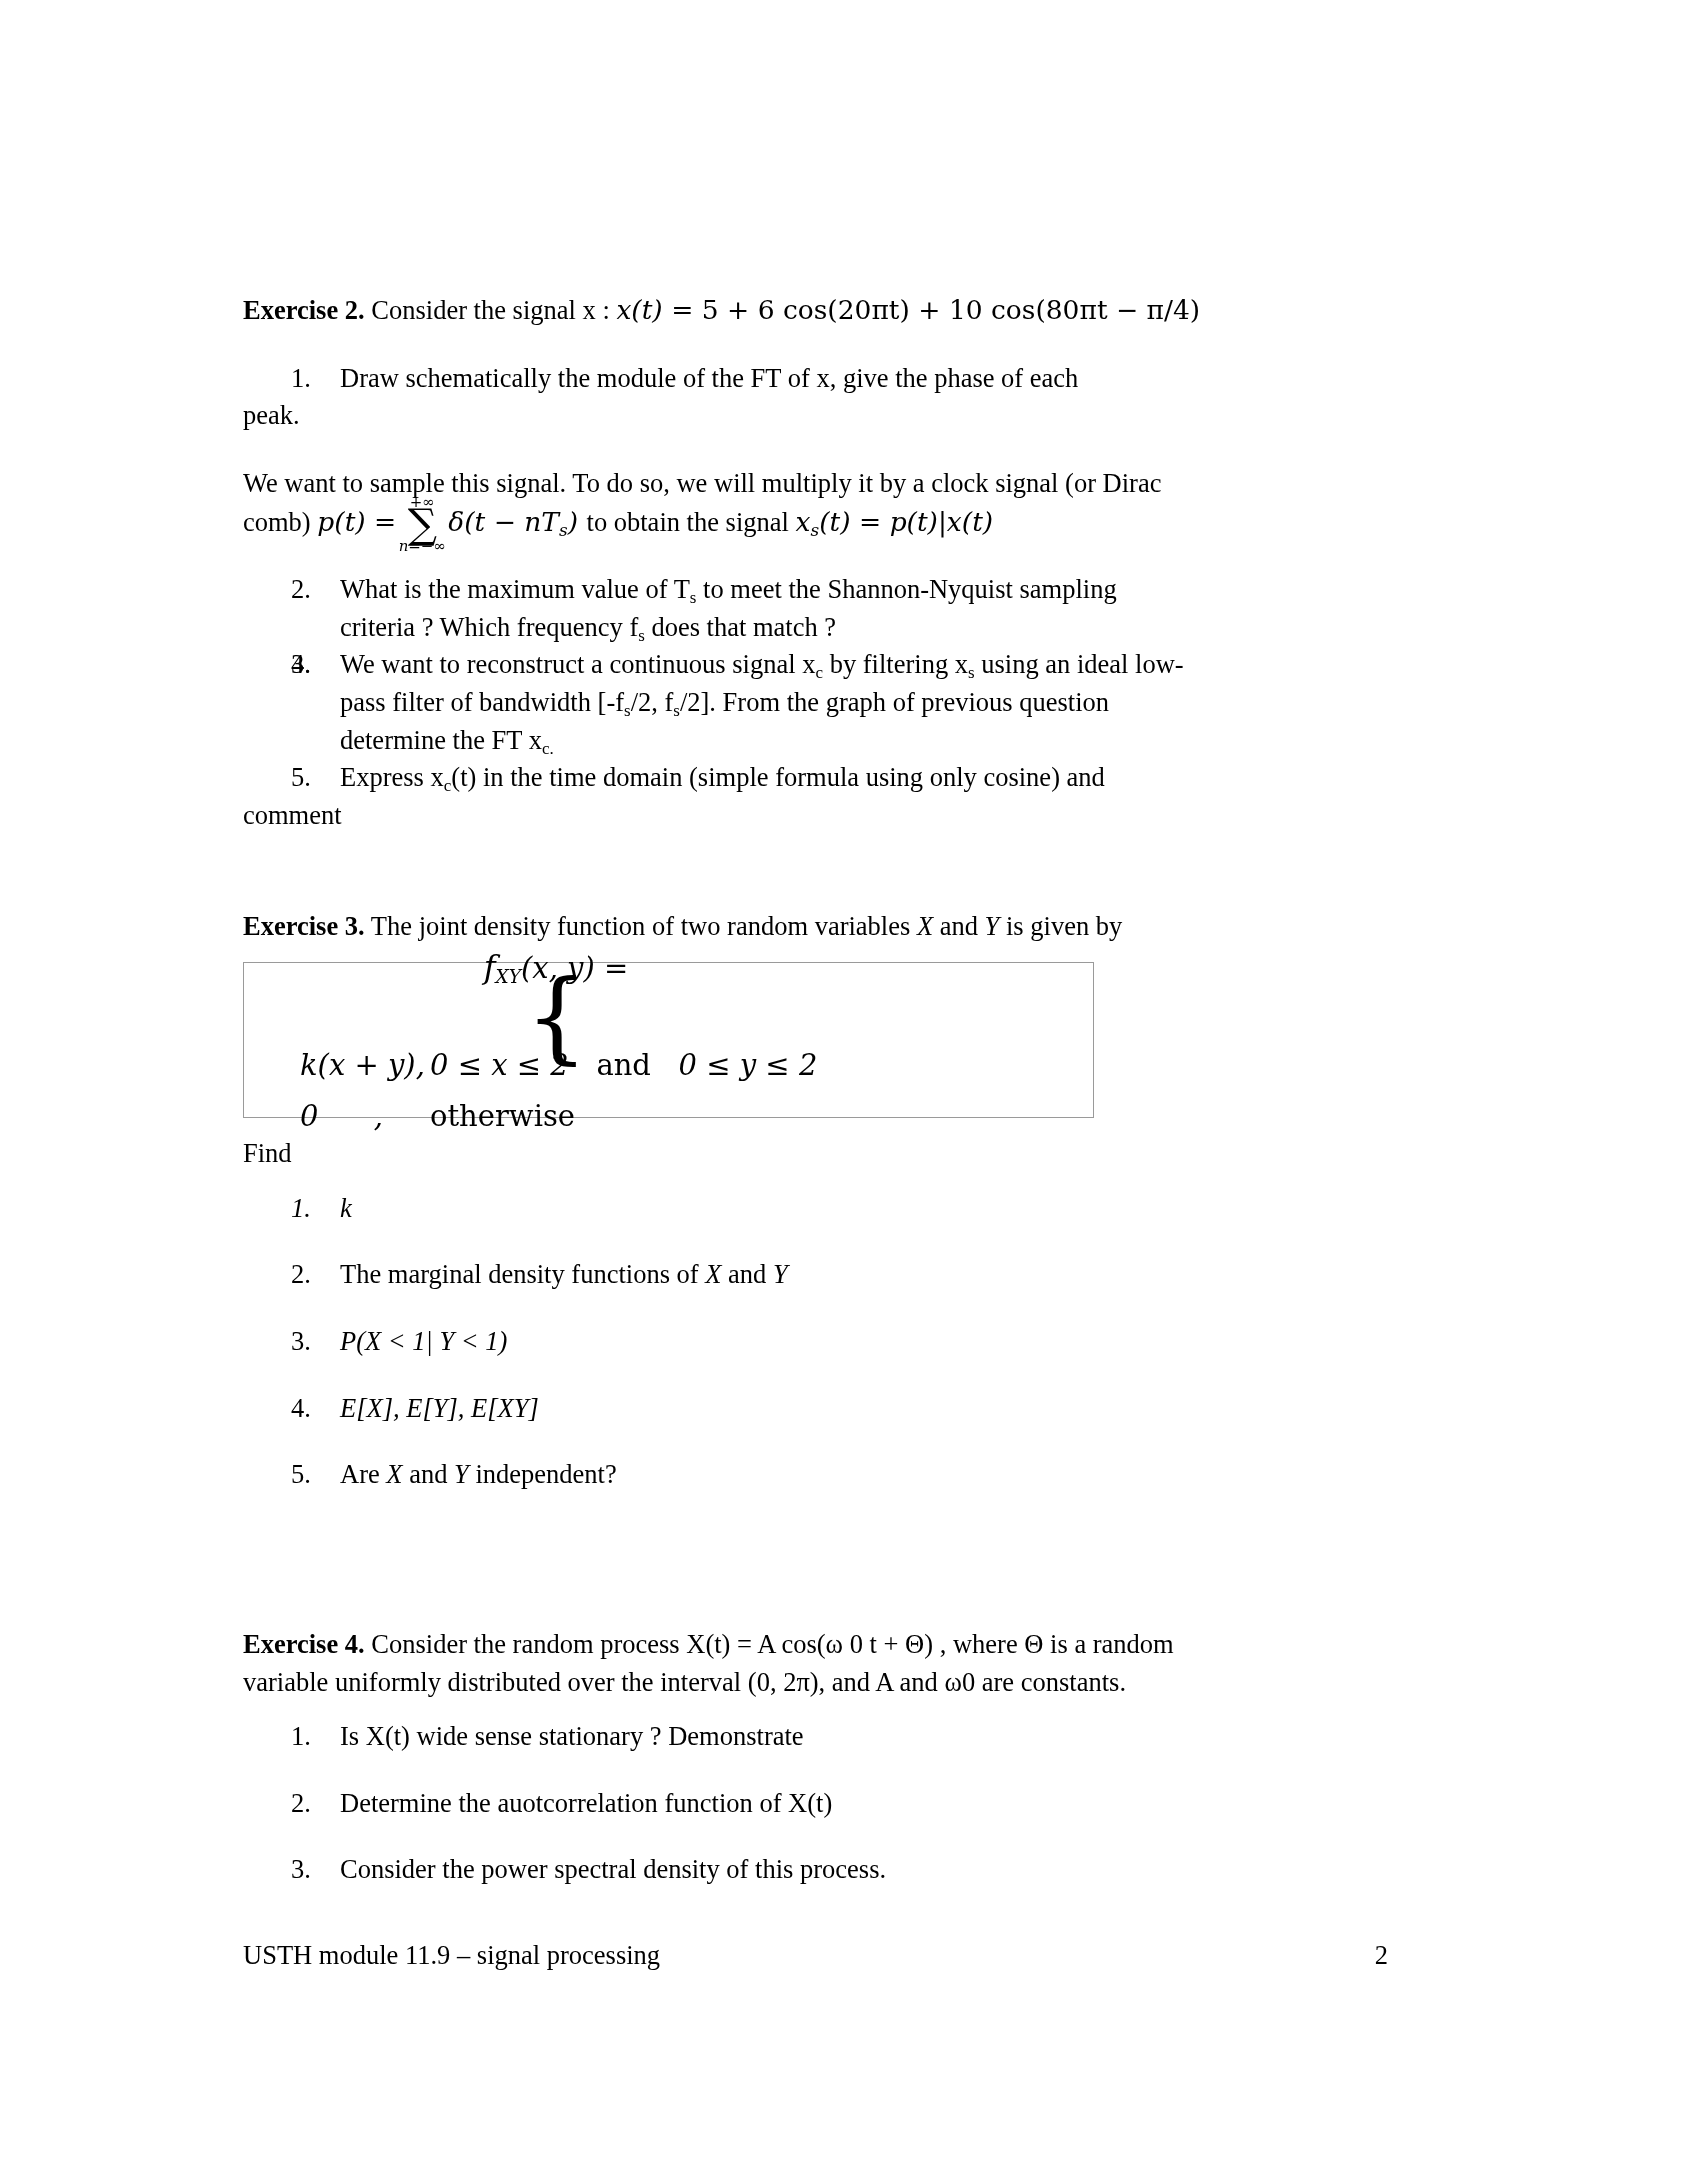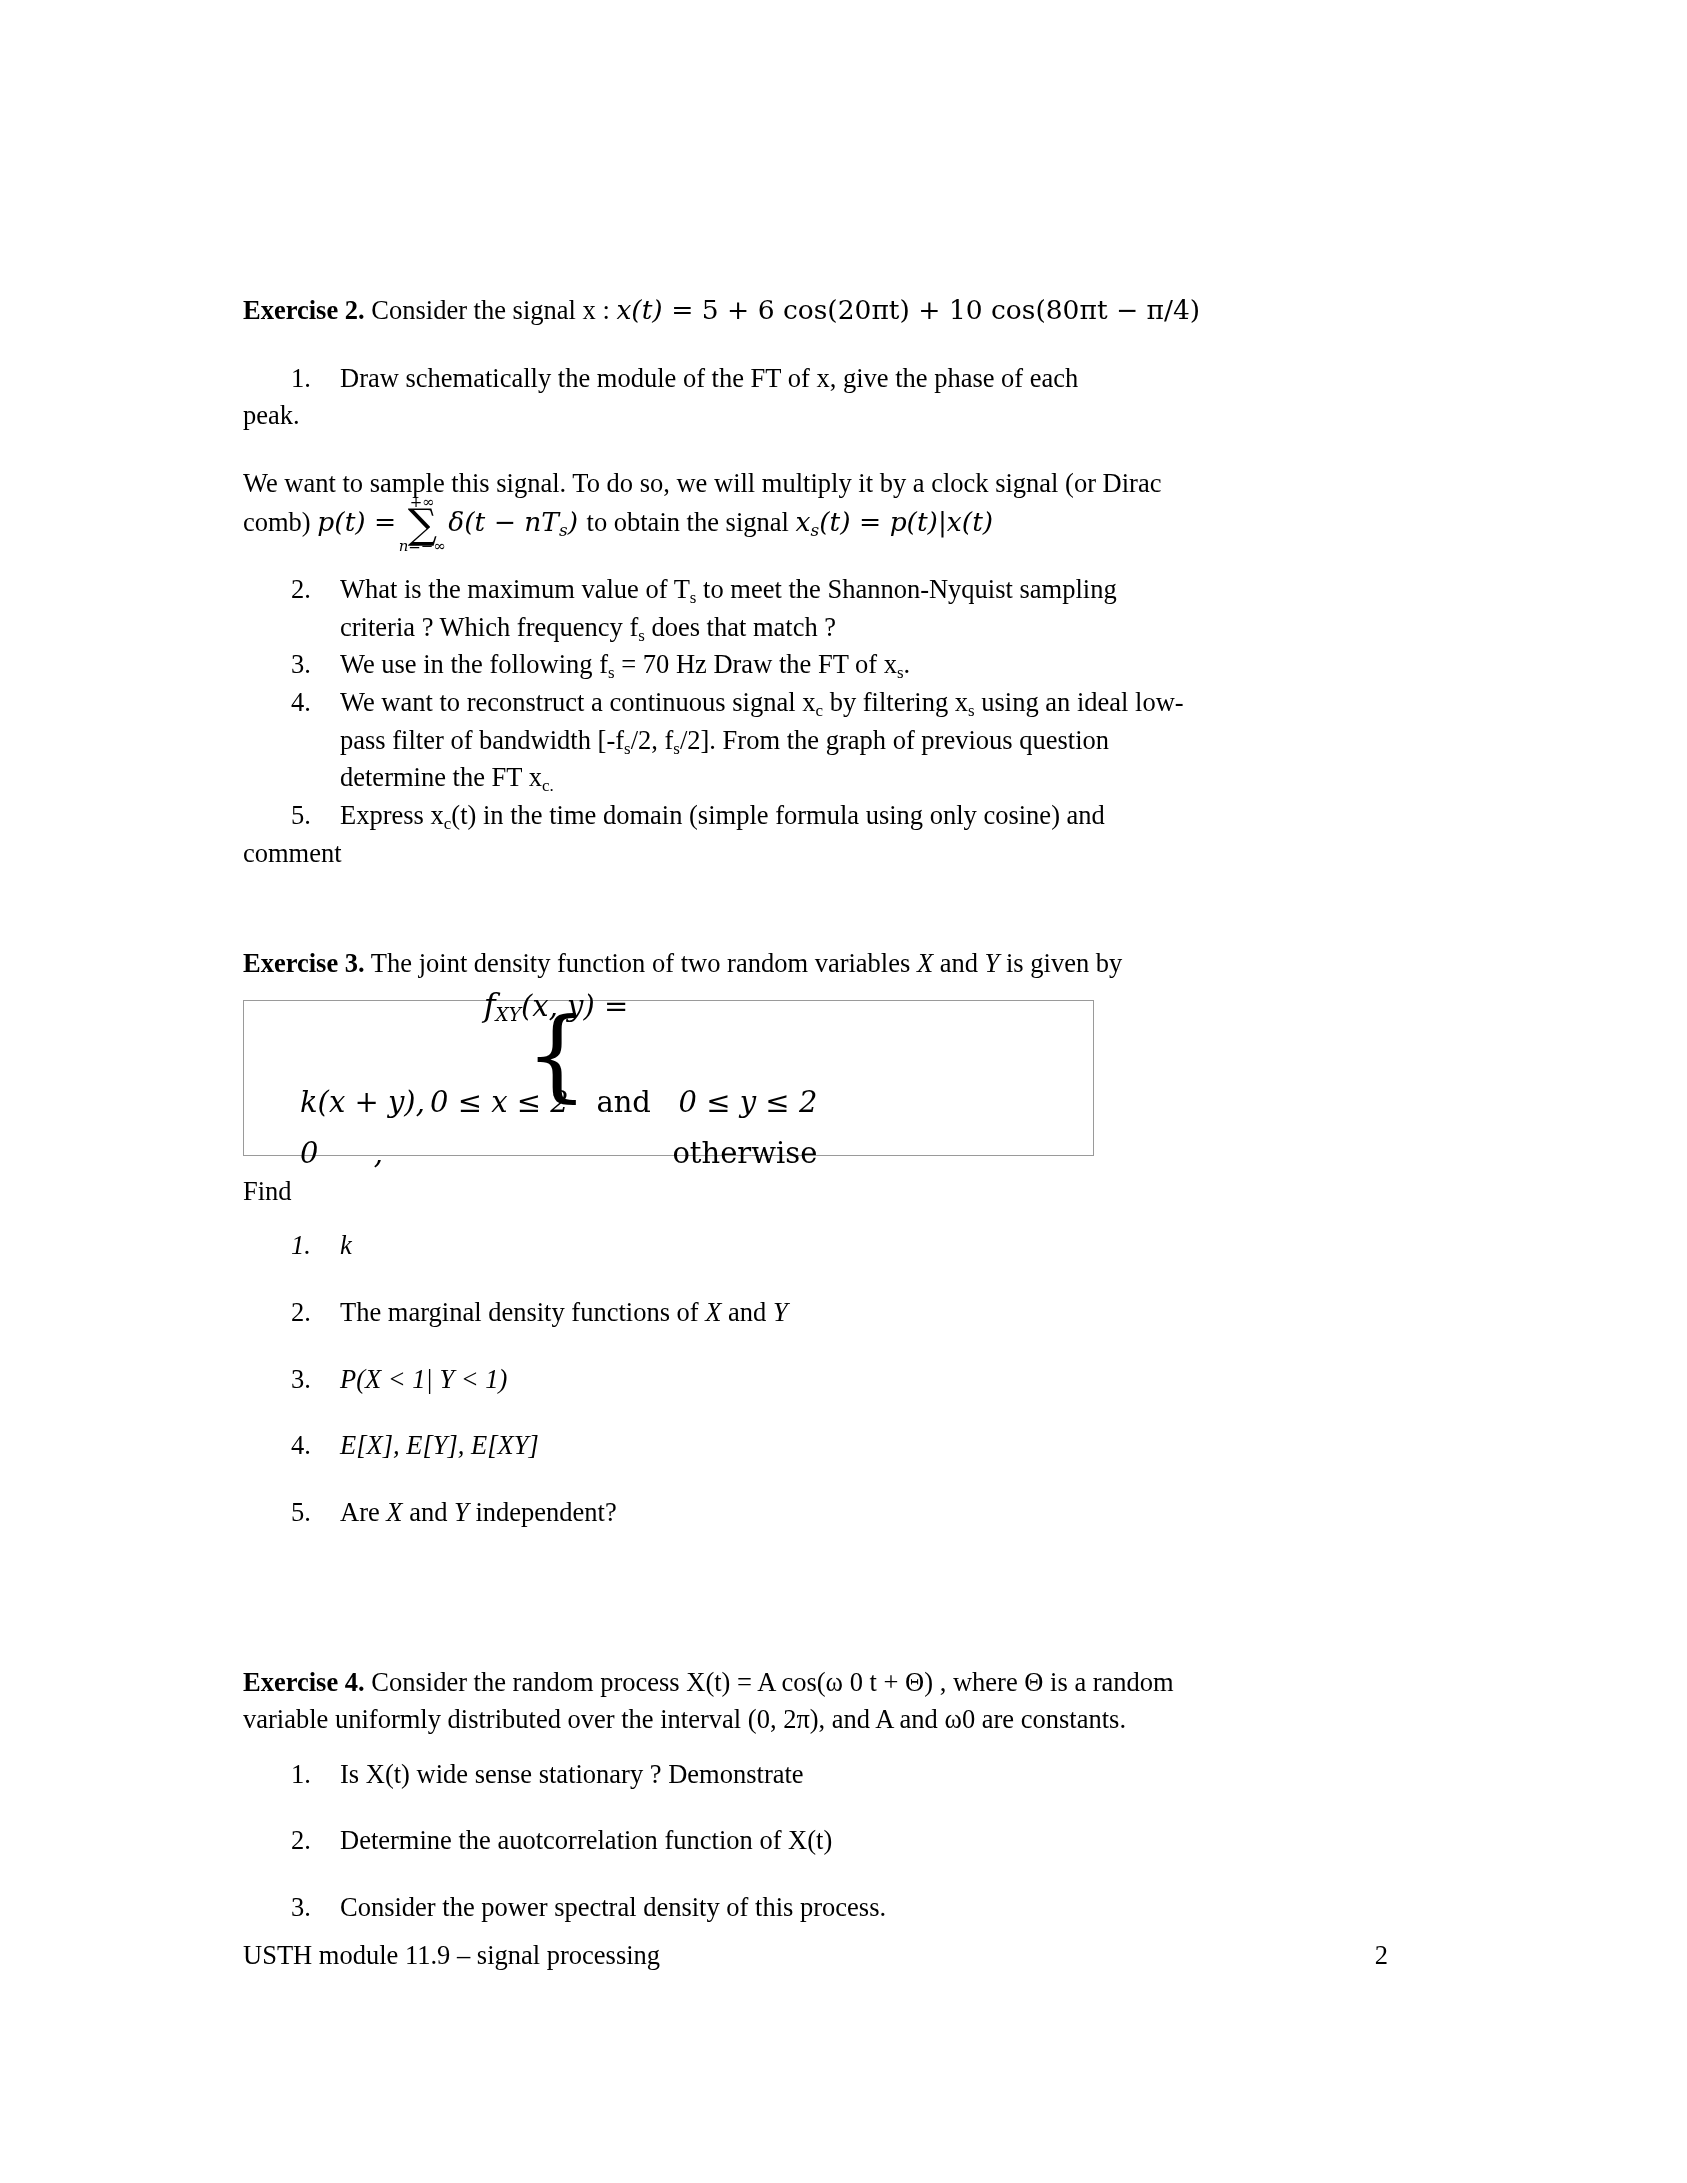--- a/index.html
+++ b/index.html
@@ -153,21 +153,20 @@
     display: flex;
     flex-direction: column;
     justify-content: center;
     gap: 17px;
   }
   .case-row {
     display: flex;
     align-items: baseline;
     white-space: nowrap;
     font-style: italic;
-    justify-content: space-between;
   }
   .case-val { min-width: 130px; display: inline-block; }
   .case-cond { font-style: italic; }
   .case-cond .up { font-style: normal; }
 
   
   .footer {
     position: absolute;
     left: 243px;
     top: 1904px;
@@ -225,21 +224,20 @@
 
     <div class="gap-md"></div>
 
     <ol class="qlist">
       <li>
         <span class="num">2.</span>
         <span><span>What is the maximum value of T</span><sub>s</sub><span> to meet the Shannon-Nyquist sampling</span><br><span>criteria ? Which frequency f</span><sub>s</sub><span> does that match ?</span></span>
       </li>
       <li>
         <span class="num">3.</span>
-        <span><span>We use in the following f</span><sub>s</sub><span> = 70 Hz Draw the FT of x</span><sub>s</sub><span>.</span></span>
       </li>
       <li>
         <span class="num">4.</span>
         <span><span>We want to reconstruct a continuous signal x</span><sub>c</sub><span> by filtering x</span><sub>s</sub><span> using an ideal low-</span><br><span>pass filter of bandwidth [-f</span><sub>s</sub><span>/2, f</span><sub>s</sub><span>/2]. From the graph of previous question</span><br><span>determine the FT x</span><sub>c.</sub></span>
       </li>
       <li>
         <span class="num">5.</span>
         <span><span>Express x</span><sub>c</sub><span>(t) in the time domain (simple formula using only cosine) and</span></span>
       </li>
     </ol>

